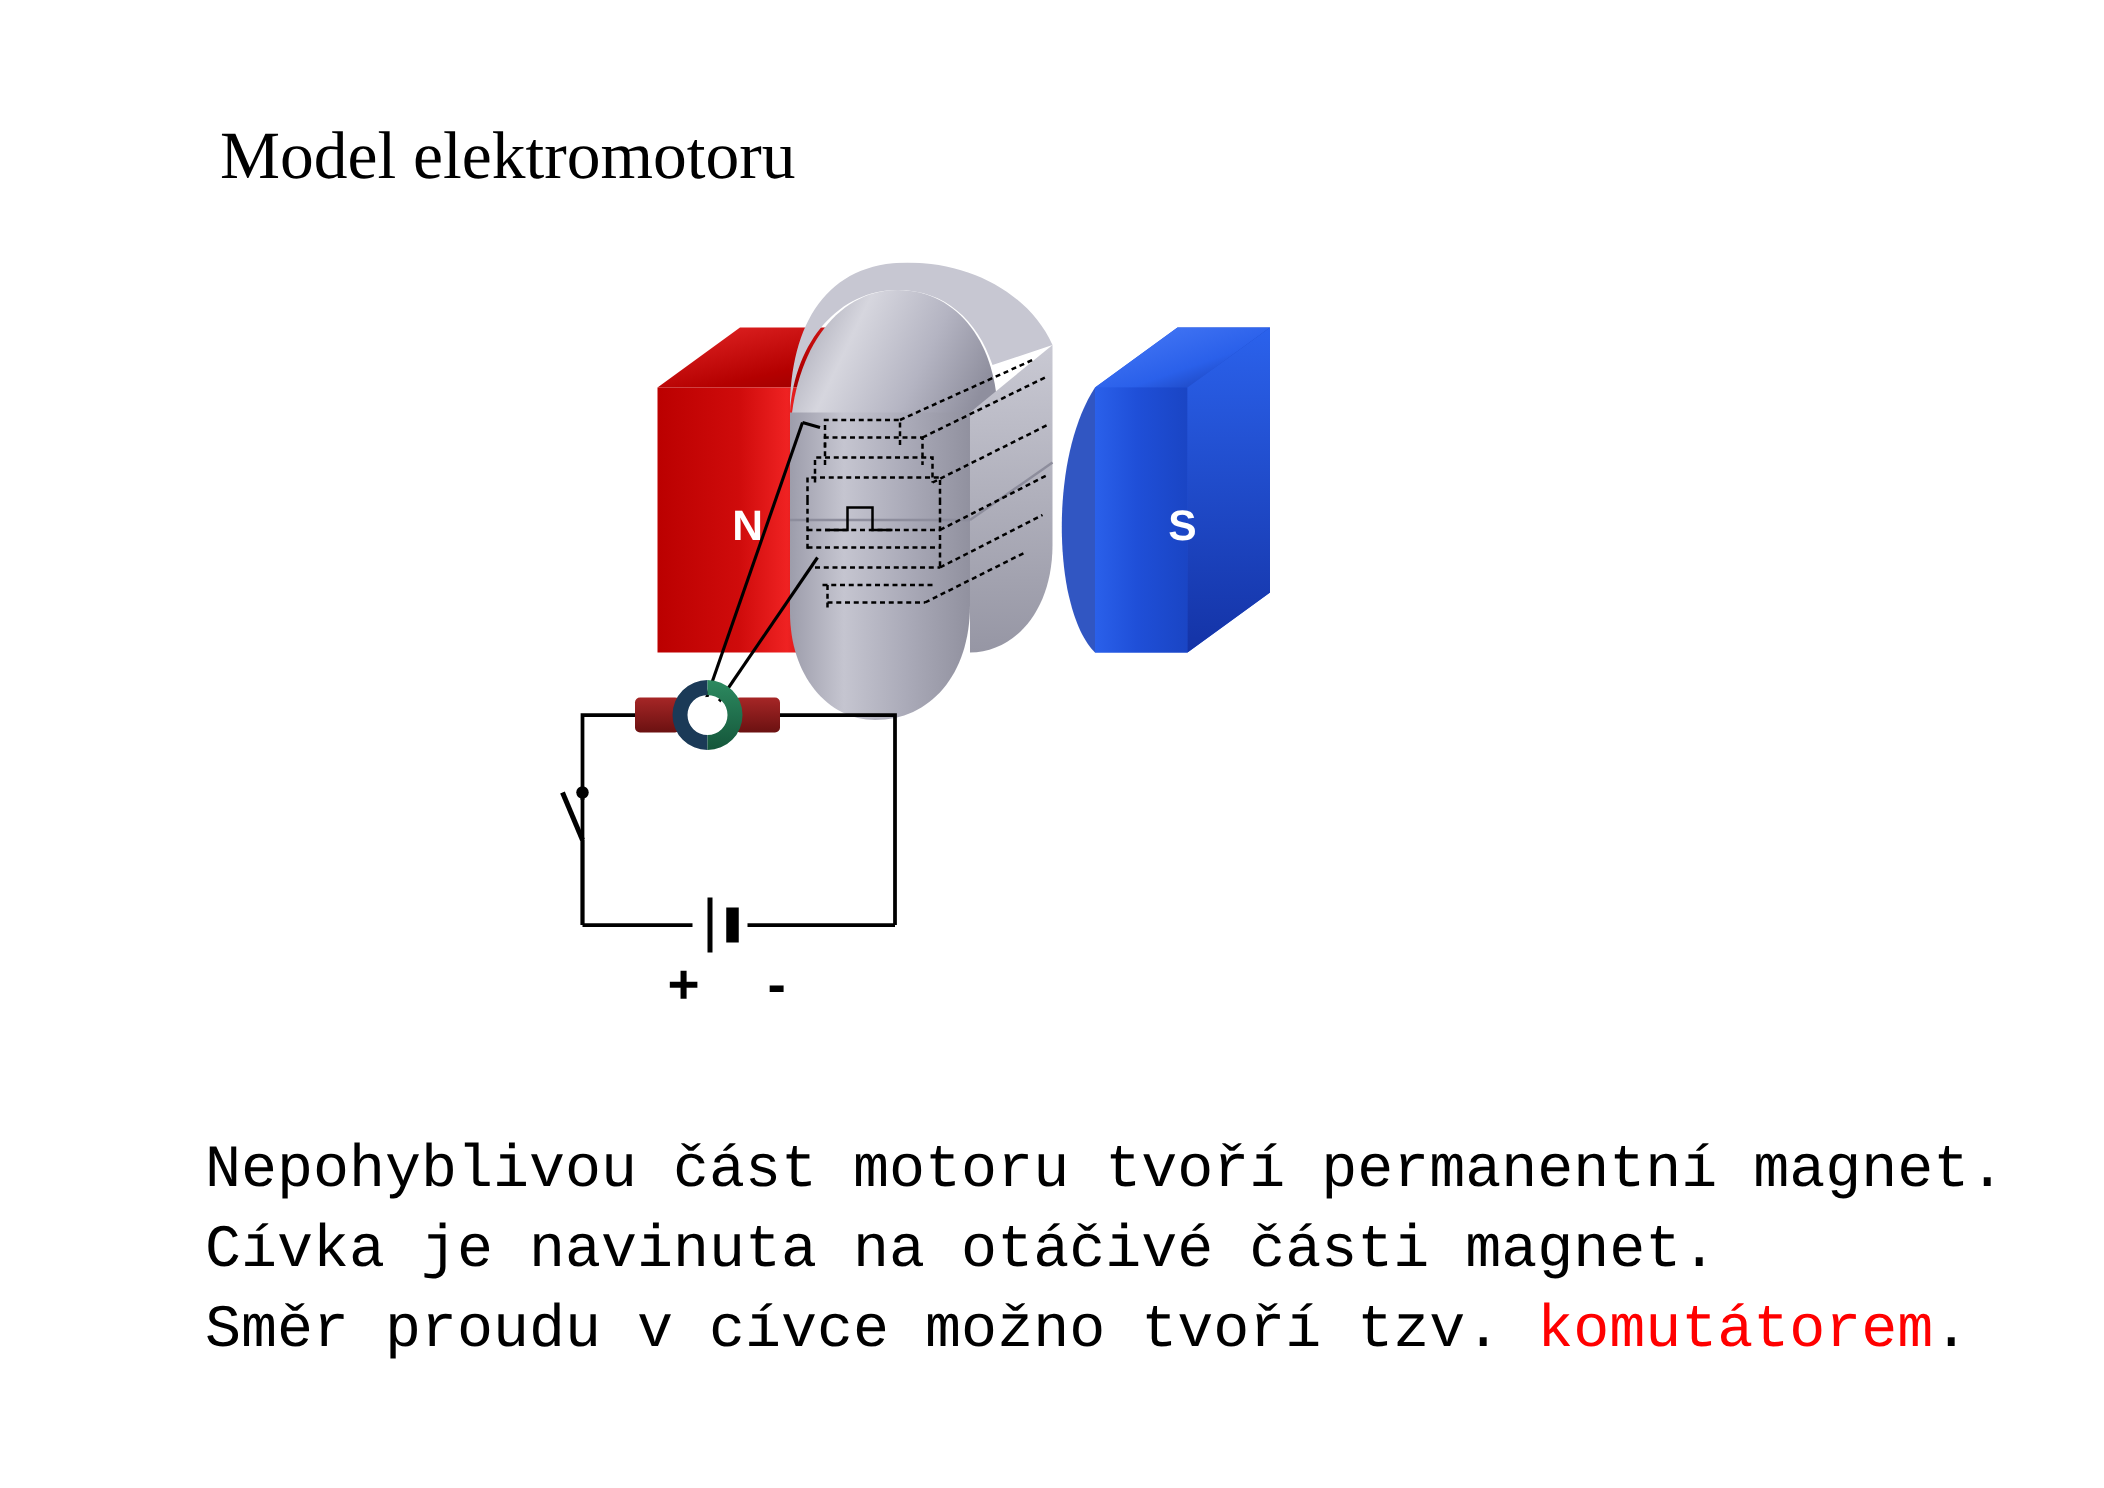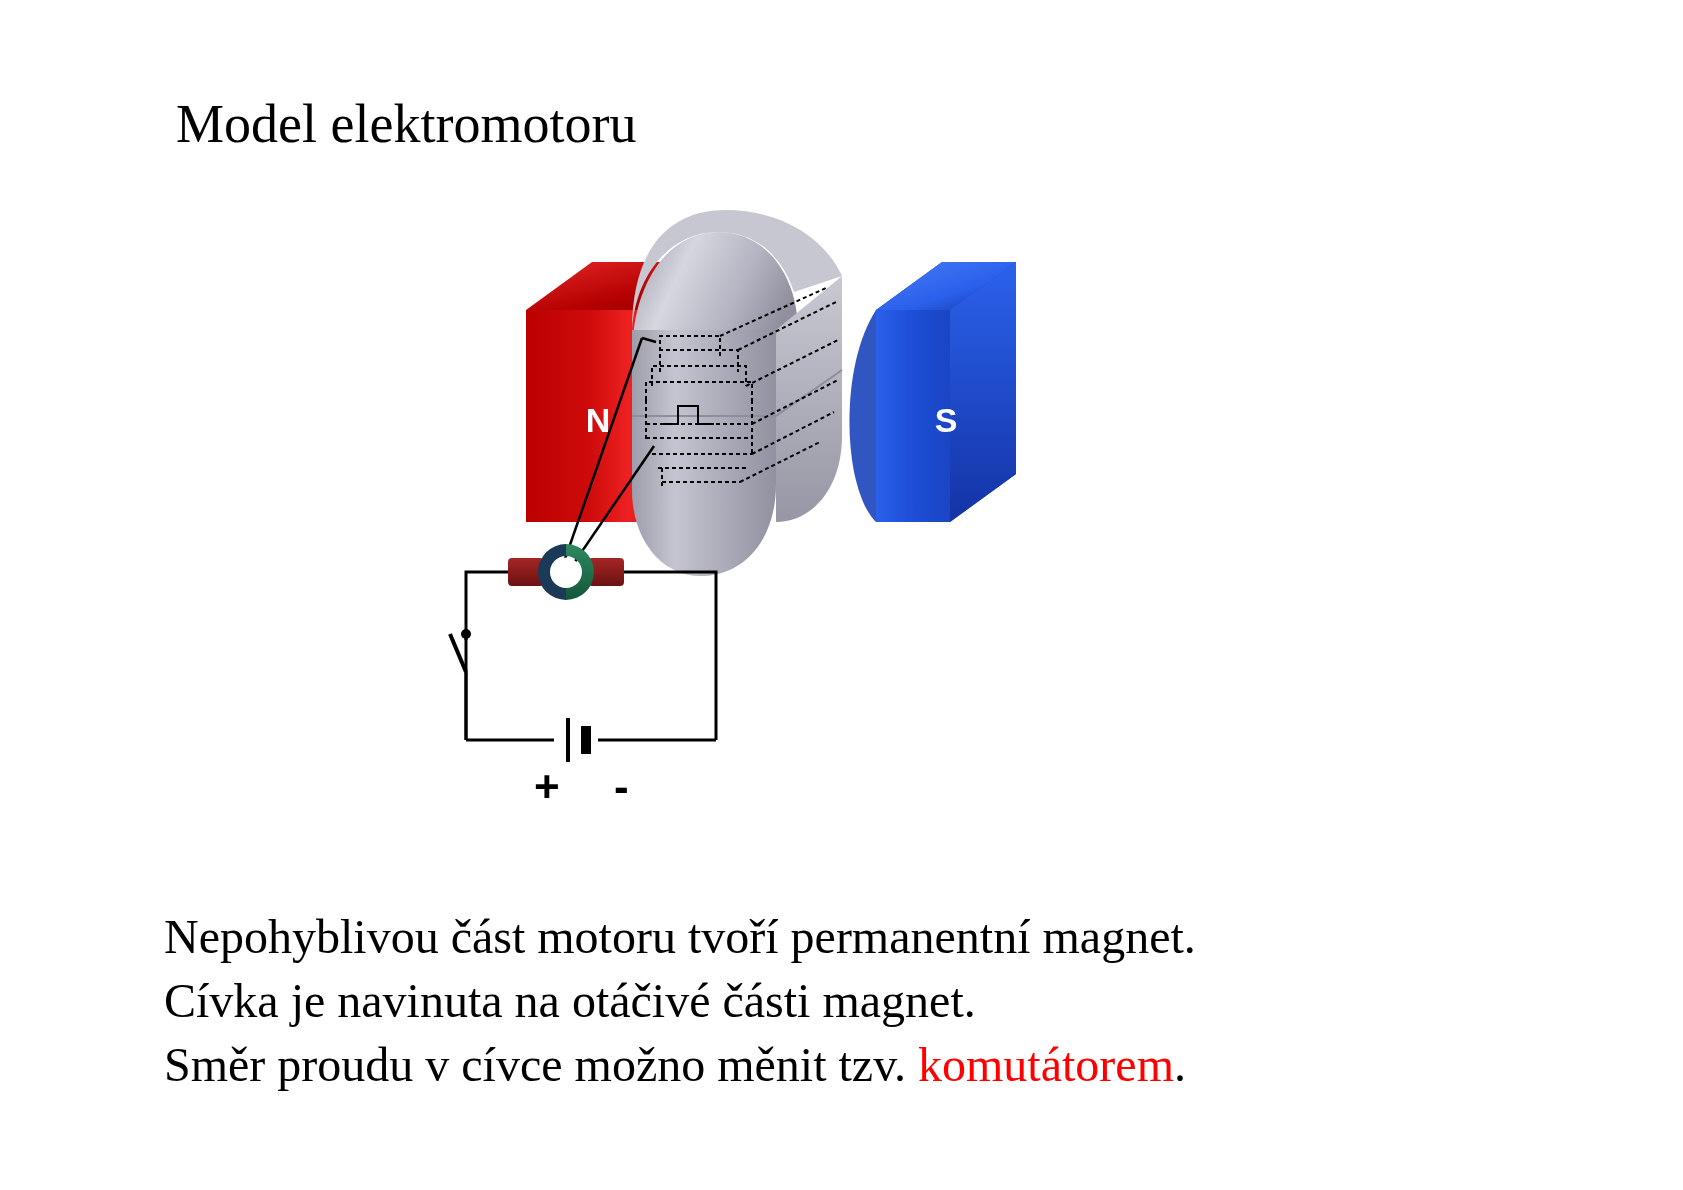--- a/index.html
+++ b/index.html
@@ -44,20 +44,21 @@
     position: absolute;
     left: 148px;
     top: 905px;
     width: 1450px;
     font-size: 48px;
     line-height: 64px;
     color: #000000;
   }
   #caption .line {
     white-space: nowrap;
+    font-family: Liberation Mono, monospace;
   }
   #caption .hl {
     color: #ff0000;
   }
   .polelabel {
     font-family: "Liberation Sans", sans-serif;
     font-weight: bold;
     font-size: 34px;
     fill: #ffffff;
   }
@@ -226,16 +227,16 @@
 
       <text class="plusminus" x="88" y="592">+</text>
       <text class="plusminus" x="168" y="592">-</text>
 
     </svg>
   </div>
 
   <div id="caption">
     <div class="line">Nepohyblivou část motoru tvoří permanentní magnet.</div>
     <div class="line">Cívka je navinuta na otáčivé části magnet.</div>
-    <div class="line"><span>Směr proudu v cívce možno měnit tzv. </span><span class="hl">komutátorem</span><span>.</span></div>
+    <div class="line"><span>Směr proudu v cívce možno tvoří tzv. </span><span class="hl">komutátorem</span><span>.</span></div>
   </div>
 
 </div>
 
 </body></html>

